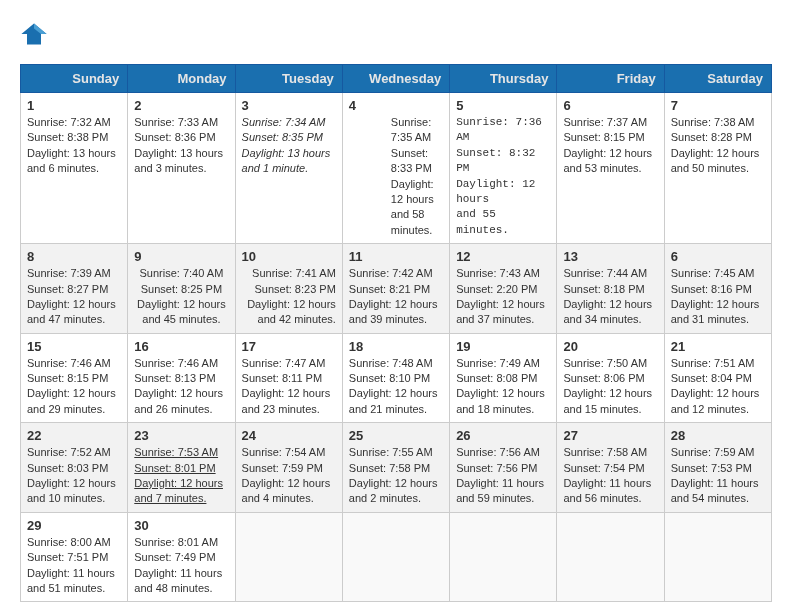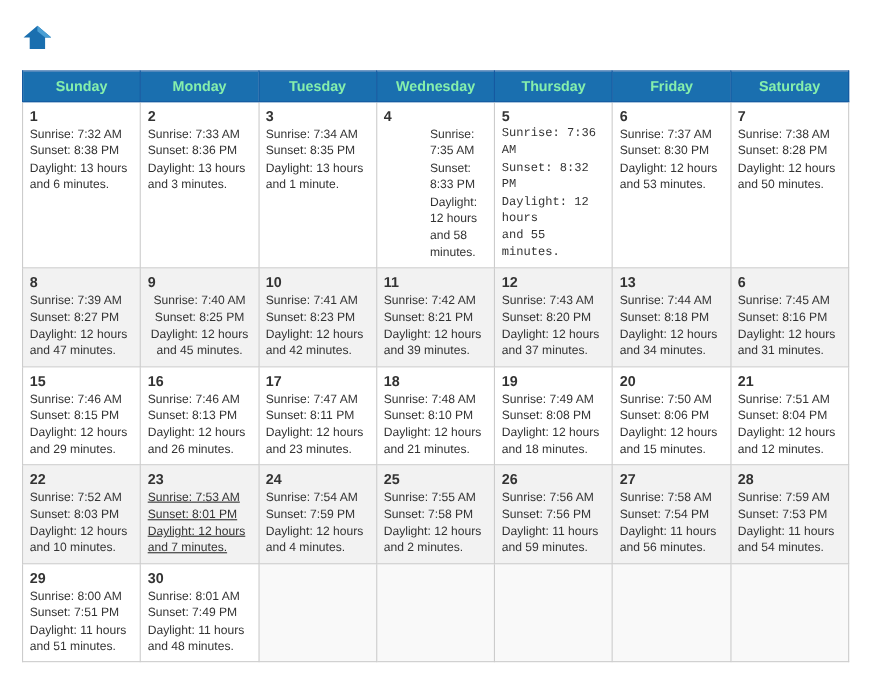--- a/index.html
+++ b/index.html
@@ -52,25 +52,25 @@
       font-size: 16px;
       color: #555;
     }
     .calendar {
       width: 100%;
       border-collapse: collapse;
       border: 1px solid #ccc;
     }
     .calendar th {
       background: #1a6faf;
-      color: #86efac;
+      color: #e5e5e5;
       font-size: 13px;
       font-weight: bold;
       padding: 6px 8px;
-      text-align: center;
+      text-align: right;
       border: 1px solid #1559a0;
     }
     .calendar td {
       vertical-align: top;
       padding: 5px 6px;
       border: 1px solid #ccc;
       font-size: 11px;
       color: #333;
       width: calc(100% / 7);
       min-height: 80px;
@@ -138,21 +138,21 @@
         </td>
         <td>
           <span class="day-number">2</span>
           <div class="cell-text" style="white-space: pre-wrap;">Sunrise: 7:33 AM
 Sunset: 8:36 PM
 Daylight: 13 hours
 and 3 minutes.</div>
         </td>
         <td>
           <span class="day-number">3</span>
-          <div class="cell-text" style="white-space: pre-wrap;">Sunrise: 7:34 AM
+          <div class="cell-text" style="white-space: pre-wrap; font-style: italic;">Sunrise: 7:34 AM
 Sunset: 8:35 PM
 Daylight: 13 hours
 and 1 minute.</div>
         </td>
         <td>
           <span class="day-number">4</span>
           <div class="cell-text" style="white-space: pre-wrap; margin-left: 42px;">Sunrise: 7:35 AM
 Sunset: 8:33 PM
 Daylight: 12 hours
 and 58 minutes.</div>
@@ -160,21 +160,21 @@
         <td>
           <span class="day-number">5</span>
           <div class="cell-text" style="white-space: pre-wrap; font-family: Liberation Mono, monospace;">Sunrise: 7:36 AM
 Sunset: 8:32 PM
 Daylight: 12 hours
 and 55 minutes.</div>
         </td>
         <td>
           <span class="day-number">6</span>
           <div class="cell-text" style="white-space: pre-wrap;">Sunrise: 7:37 AM
-Sunset: 8:30 PM
+Sunset: 8:15 PM
 Daylight: 12 hours
 and 53 minutes.</div>
         </td>
         <td>
           <span class="day-number">7</span>
           <div class="cell-text" style="white-space: pre-wrap;">Sunrise: 7:38 AM
 Sunset: 8:28 PM
 Daylight: 12 hours
 and 50 minutes.</div>
         </td>
@@ -189,36 +189,36 @@
         </td>
         <td>
           <span class="day-number">9</span>
           <div class="cell-text" style="white-space: pre-wrap; text-align: center;">Sunrise: 7:40 AM
 Sunset: 8:25 PM
 Daylight: 12 hours
 and 45 minutes.</div>
         </td>
         <td>
           <span class="day-number">10</span>
-          <div class="cell-text" style="white-space: pre-wrap;">Sunrise: 7:41 AM
+          <div class="cell-text" style="white-space: pre-wrap; text-align: right;">Sunrise: 7:41 AM
 Sunset: 8:23 PM
 Daylight: 12 hours
 and 42 minutes.</div>
         </td>
         <td>
           <span class="day-number">11</span>
           <div class="cell-text" style="white-space: pre-wrap;">Sunrise: 7:42 AM
 Sunset: 8:21 PM
 Daylight: 12 hours
 and 39 minutes.</div>
         </td>
         <td>
           <span class="day-number">12</span>
           <div class="cell-text" style="white-space: pre-wrap;">Sunrise: 7:43 AM
-Sunset: 8:20 PM
+Sunset: 2:20 PM
 Daylight: 12 hours
 and 37 minutes.</div>
         </td>
         <td>
           <span class="day-number">13</span>
           <div class="cell-text" style="white-space: pre-wrap;">Sunrise: 7:44 AM
 Sunset: 8:18 PM
 Daylight: 12 hours
 and 34 minutes.</div>
         </td>

